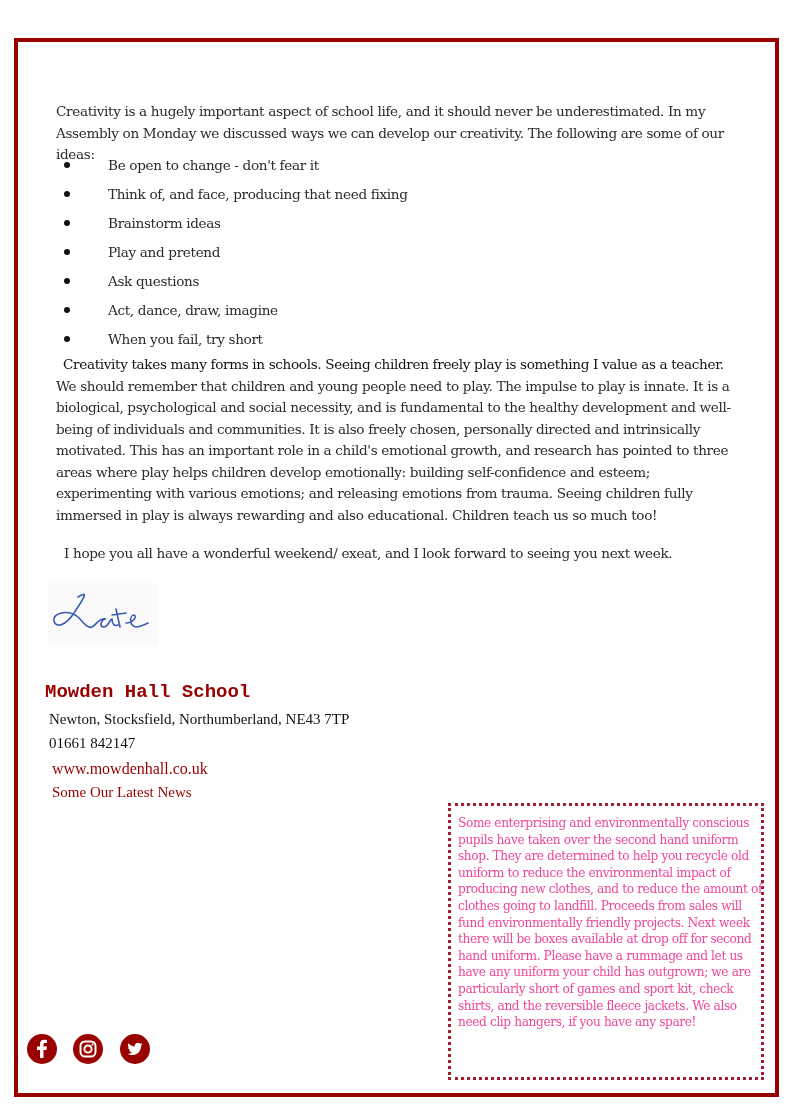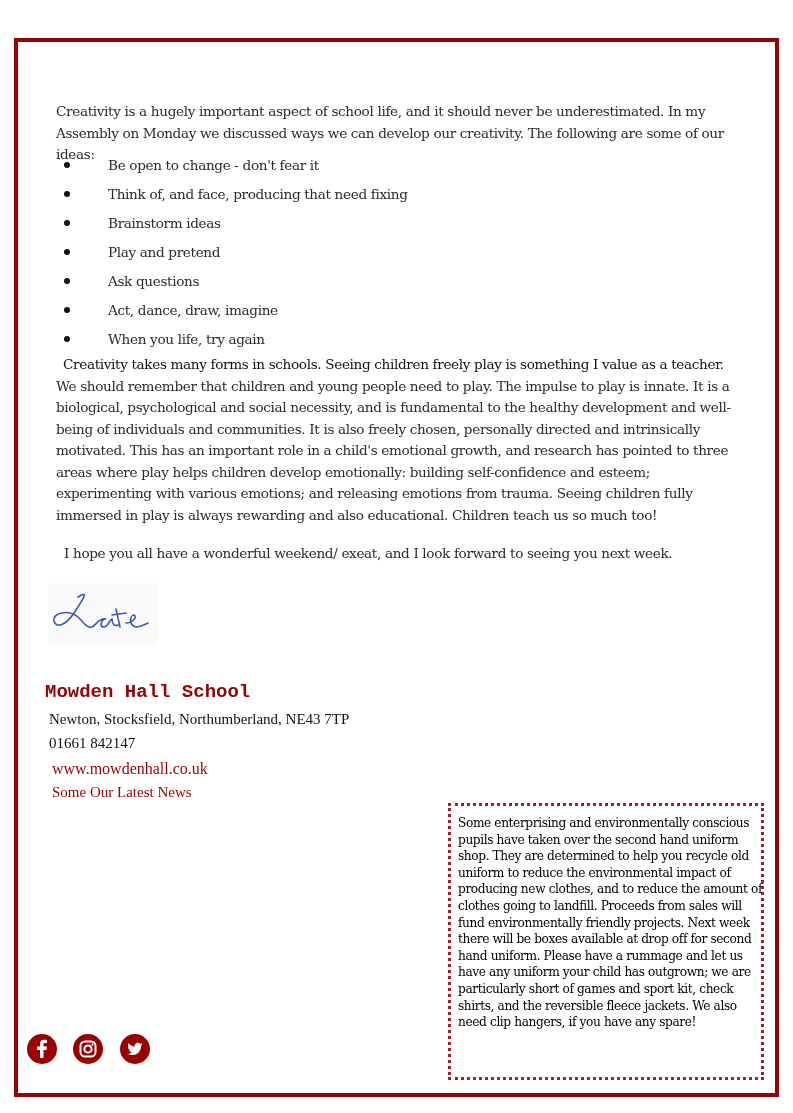--- a/index.html
+++ b/index.html
@@ -31,41 +31,41 @@
   .addr1 { top: 711px; }
   .phone { top: 735px; }
   .weblink { position: absolute; left: 52px; top: 760px; font-family: "Liberation Serif", serif; font-size: 16px; color: #990000; }
   .newslink { position: absolute; left: 52px; top: 784px; font-family: "Liberation Serif", serif; font-size: 15px; color: #990000; }
   .notice {
     position: absolute; left: 448px; top: 803px; width: 316px; height: 277px;
     border: 3px dotted #a02030; box-sizing: border-box;
   }
   .notice-text {
     position: absolute; left: 458px; top: 815px; width: 305px;
-    font-family: "DejaVu Serif", serif; font-size: 12.2px; line-height: 16.6px; color: #000000;
+    font-family: "DejaVu Serif", serif; font-size: 12.2px; line-height: 16.6px; color: #ec4899;
     letter-spacing: -0.4px;
   }
   .social { position: absolute; top: 1034px; width: 30px; height: 30px; border-radius: 50%; background: #990000; display: flex; align-items: center; justify-content: center; }
   .fb { left: 27px; } .ig { left: 73px; } .tw { left: 120px; }
 </style>
 </head>
 <body>
 
 <div class="frame"></div>
 
 <p class="body-text intro" style="margin:0">Creativity is a hugely important aspect of school life, and it should never be underestimated. In my Assembly on Monday we discussed ways we can develop our creativity. The following are some of our ideas:</p>
 
 <ul class="bullets">
   <li><span class="dot"></span><span>Be open to change - don't fear it</span></li>
   <li><span class="dot"></span><span>Think of, and face, producing that need fixing</span></li>
   <li><span class="dot"></span><span>Brainstorm ideas</span></li>
   <li><span class="dot"></span><span>Play and pretend</span></li>
   <li><span class="dot"></span><span>Ask questions</span></li>
   <li><span class="dot"></span><span>Act, dance, draw, imagine</span></li>
-  <li><span class="dot"></span><span>When you life, try again</span></li>
+  <li><span class="dot"></span><span>When you fail, try short</span></li>
 </ul>
 
 <div class="body-text para2">
   <div class="first">Creativity takes many forms in schools. Seeing children freely play is something I value as a teacher.</div>
   <div>We should remember that children and young people need to play. The impulse to play is innate. It is a biological, psychological and social necessity, and is fundamental to the healthy development and well-being of individuals and communities. It is also freely chosen, personally directed and intrinsically motivated. This has an important role in a child's emotional growth, and research has pointed to three areas where play helps children develop emotionally: building self-confidence and esteem; experimenting with various emotions; and releasing emotions from trauma. Seeing children fully immersed in play is always rewarding and also educational. Children teach us so much too!</div>
 </div>
 
 <p class="body-text closing" style="margin:8px">I hope you all have a wonderful weekend/ exeat, and I look forward to seeing you next week.</p>
 
 <div class="signature">

